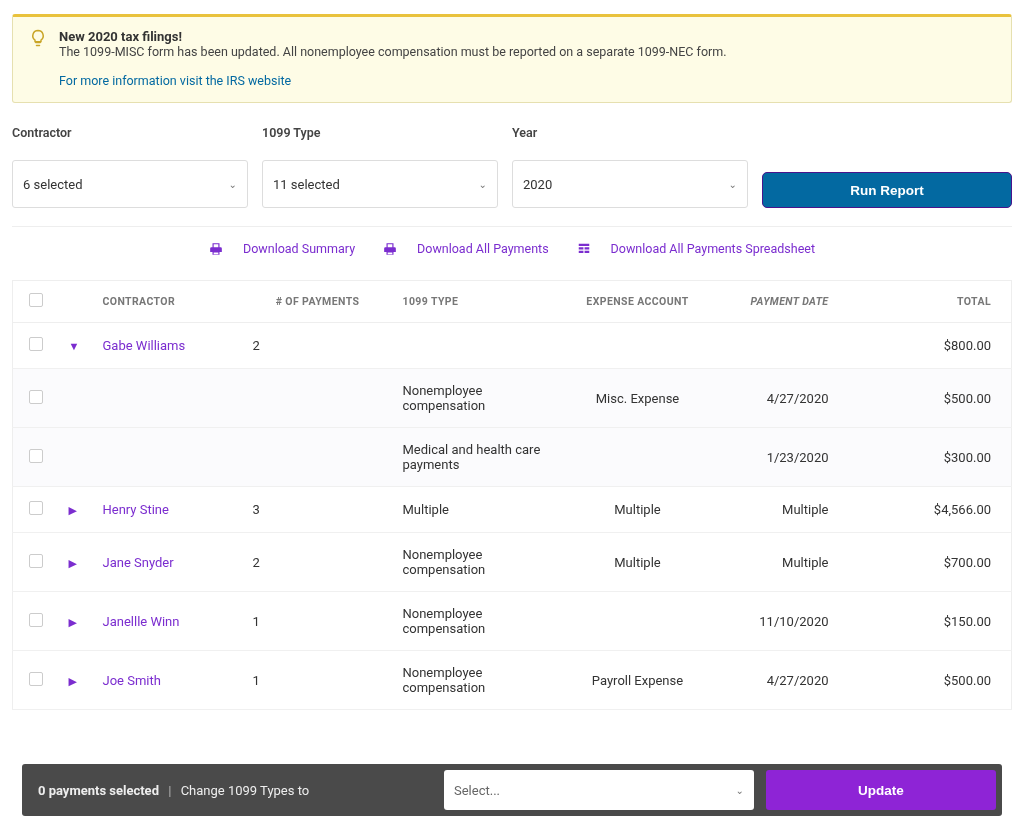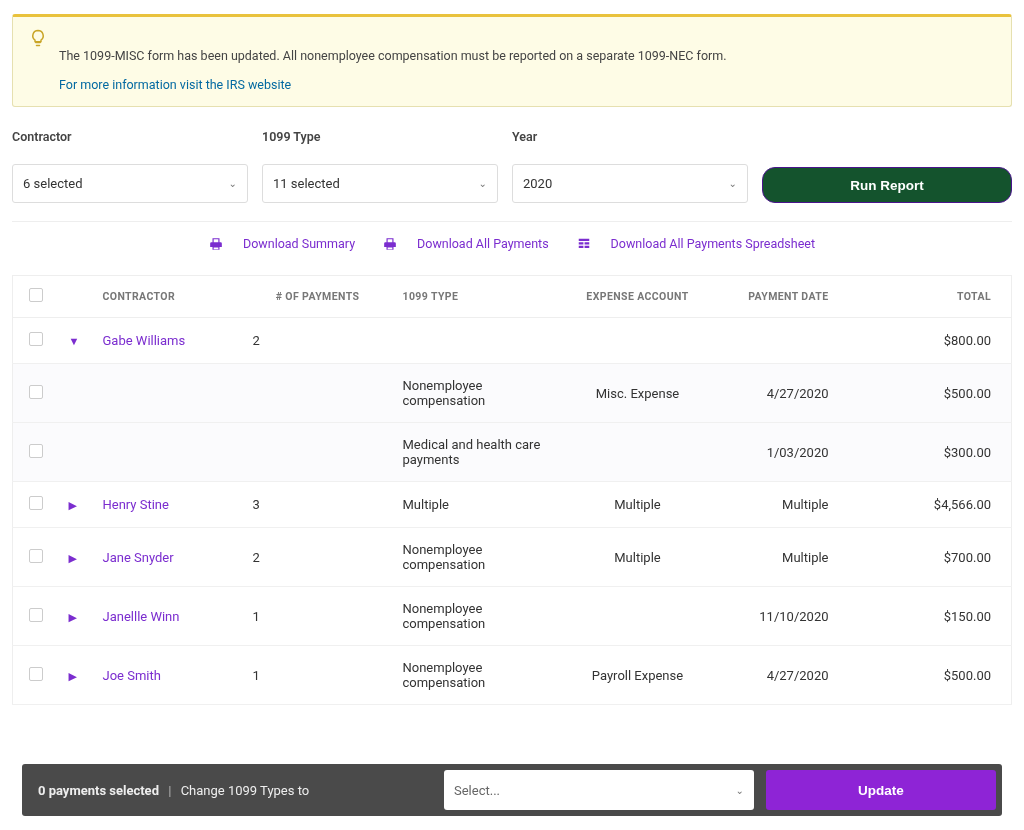--- a/index.html
+++ b/index.html
@@ -35,21 +35,21 @@
     border-radius: 3px;
     padding: 12px 14px 14px 46px;
     position: relative;
     margin-bottom: 22px;
   }
   .alert .bulb-icon {
     position: absolute; left: 16px; top: 12px;
     width: 18px; height: 18px;
   }
   .alert-title { font-weight: 700; font-size: 13px; color: #333; }
-  .alert-body { font-size: 12.5px; color: #444; margin-top: 19px; }
+  .alert-body { font-size: 12.5px; color: #444; margin-top: 0; }
   .alert-link {
     display: inline-block;
     margin-top: 14px;
     color: #0369a1;
     font-size: 12.5px;
     text-decoration: none;
   }
 
   .filters {
     display: flex;
@@ -59,40 +59,40 @@
   }
   .filter { flex: 0 0 auto; }
   .filter label {
     display: block;
     font-size: 12.5px;
     font-weight: 600;
     color: #444;
     margin-bottom: 8px;
   }
   .select-box {
-    height: 39px;
+    height: 48px;
     border: 1px solid #ddd;
     border-radius: 3px;
     background: #fff;
     display: flex;
     align-items: center;
     justify-content: space-between;
     padding: 0 10px;
     font-size: 13px;
     color: #333;
     cursor: pointer;
     margin-top: 20px;
   }
   .chev { font-size: 10px; color: #777; margin-left: 8px; }
   .btn-run {
-    background: #14532d;
+    background: #0369a1;
     border: 1px solid #4a148c;
     color: #fff;
     height: 36px;
-    border-radius: 13px;
+    border-radius: 5px;
     font-size: 13.5px;
     font-weight: 600;
     cursor: pointer;
   }
 
   .divider-row {
     border-top: 1px solid #eee;
     padding-top: 14px;
     display: flex;
     gap: 28px;
@@ -219,20 +219,21 @@
 <div class="page">
 
   <div class="alert">
     <span class="bulb-icon">
       <svg viewBox="0 0 24 24" width="18" height="18" fill="none" stroke="#c9a528" stroke-width="2" stroke-linecap="round" stroke-linejoin="round">
         <path d="M9 18h6"></path>
           <path d="M10 22h4"></path>
         <path d="M12 2a7 7 0 0 0-4 12.7V17h8v-2.3A7 7 0 0 0 12 2z"></path>
       </svg>
     </span>
+    <div class="alert-title">New 2020 tax filings!</div>
     <div class="alert-body">The 1099-MISC form has been updated. All nonemployee compensation must be reported on a separate 1099-NEC form.</div>
     <a class="alert-link">For more information visit the IRS website</a>
   </div>
 
   <div class="filters">
     <div class="filter" style="width:236px;">
       <label>Contractor</label>
       <div class="select-box">
         <span>6 selected</span>
         <span class="chev">⌄</span>
@@ -279,21 +280,21 @@
 
   <table class="payments">
     <thead>
       <tr>
         <th class="check-col"><span class="checkbox"></span></th>
         <th class="arrow-col"></th>
         <th class="col-contractor" style="width:150px;">Contractor</th>
         <th class="col-num" style="width:150px;text-align:center;"># of Payments</th>
         <th class="col-1099" style="width:160px;">1099 Type</th>
         <th class="col-expense" style="width:170px;">Expense Account</th>
-        <th class="col-date" style="width:130px;">Payment Date</th>
+        <th class="col-date" style="width:130px;font-style:italic;">Payment Date</th>
         <th class="col-total">Total</th>
       </tr>
     </thead>
     <tbody id="payments-body">
         <tr>
           <td class="check-col" style="text-align: center;"><span class="checkbox"></span></td>
           <td class="arrow-col"><span class="arrow-toggle">▼</span></td>
           <td class="col-contractor"><span class="contractor-link">Gabe Williams</span></td>
           <td class="col-num">2</td>
           <td class="col-1099"></td>
@@ -311,21 +312,21 @@
           <td class="col-date">4/27/2020</td>
           <td class="col-total">$500.00</td>
         </tr>
         <tr class="child">
           <td class="check-col" style="text-align: center;"><span class="checkbox"></span></td>
           <td class="arrow-col"></td>
           <td class="col-contractor"></td>
           <td class="col-num"></td>
           <td class="col-1099">Medical and health care payments</td>
           <td class="col-expense"></td>
-          <td class="col-date">1/03/2020</td>
+          <td class="col-date">1/23/2020</td>
           <td class="col-total">$300.00</td>
         </tr>
         <tr>
           <td class="check-col" style="text-align: center;"><span class="checkbox"></span></td>
           <td class="arrow-col"><span class="arrow-toggle">▶</span></td>
           <td class="col-contractor"><span class="contractor-link">Henry Stine</span></td>
           <td class="col-num">3</td>
           <td class="col-1099">Multiple</td>
           <td class="col-expense">Multiple</td>
           <td class="col-date">Multiple</td>

